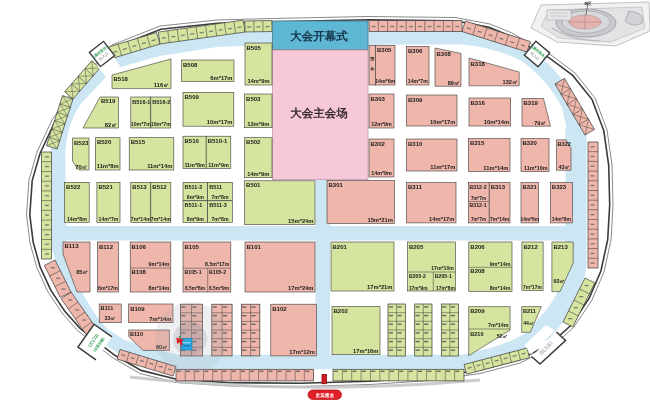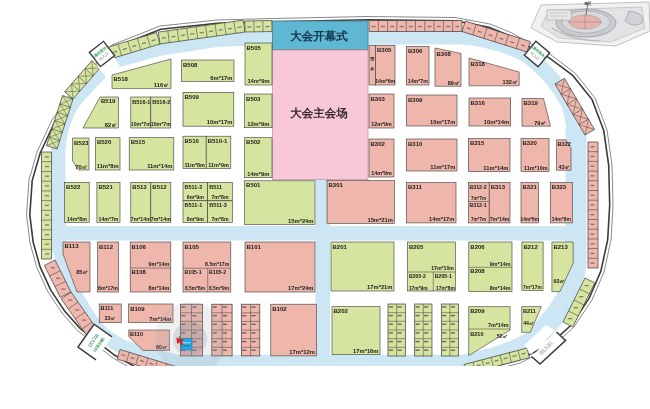--- a/index.html
+++ b/index.html
@@ -1,17 +1,17 @@
 <!DOCTYPE html>
 <html><head>
 <meta charset="utf-8">
 <title>展馆平面图</title>
 <style>
 html,body{margin:0;padding:0;background:#ffffff;font-family:"Liberation Sans",sans-serif;}
-#map{width:650px;height:366px;position:relative;overflow:hidden;}
+#map{width:650px;height:409px;position:relative;overflow:hidden;}
 </style>
 </head>
 <body>
 
 <div id="map">
 <svg width="650" height="409" viewBox="0 0 650 409" font-family="&quot;Liberation Sans&quot;, sans-serif">
 <rect x="0" y="0" width="650" height="409" fill="#ffffff"></rect>
 
 <polygon points="112,45 160,26 217,20 272,18.5 368,16.5 455,17.5 490,24 512,33 524,40 551,55 575,73 595,98 607,130 612,165 613,205 611,240 604,272 592,300 574,327 552,347 520,363 480,373.5 430,380.5 370,384.5 300,386.5 230,386 176,382.5 140,373.5 113,358 78,331 62,313 48,292 37,268 30,243 26.5,215 29,180 37,152 52,120 73,90 94,66" fill="none" stroke="#8a8a8a" stroke-width="1"></polygon>
 

